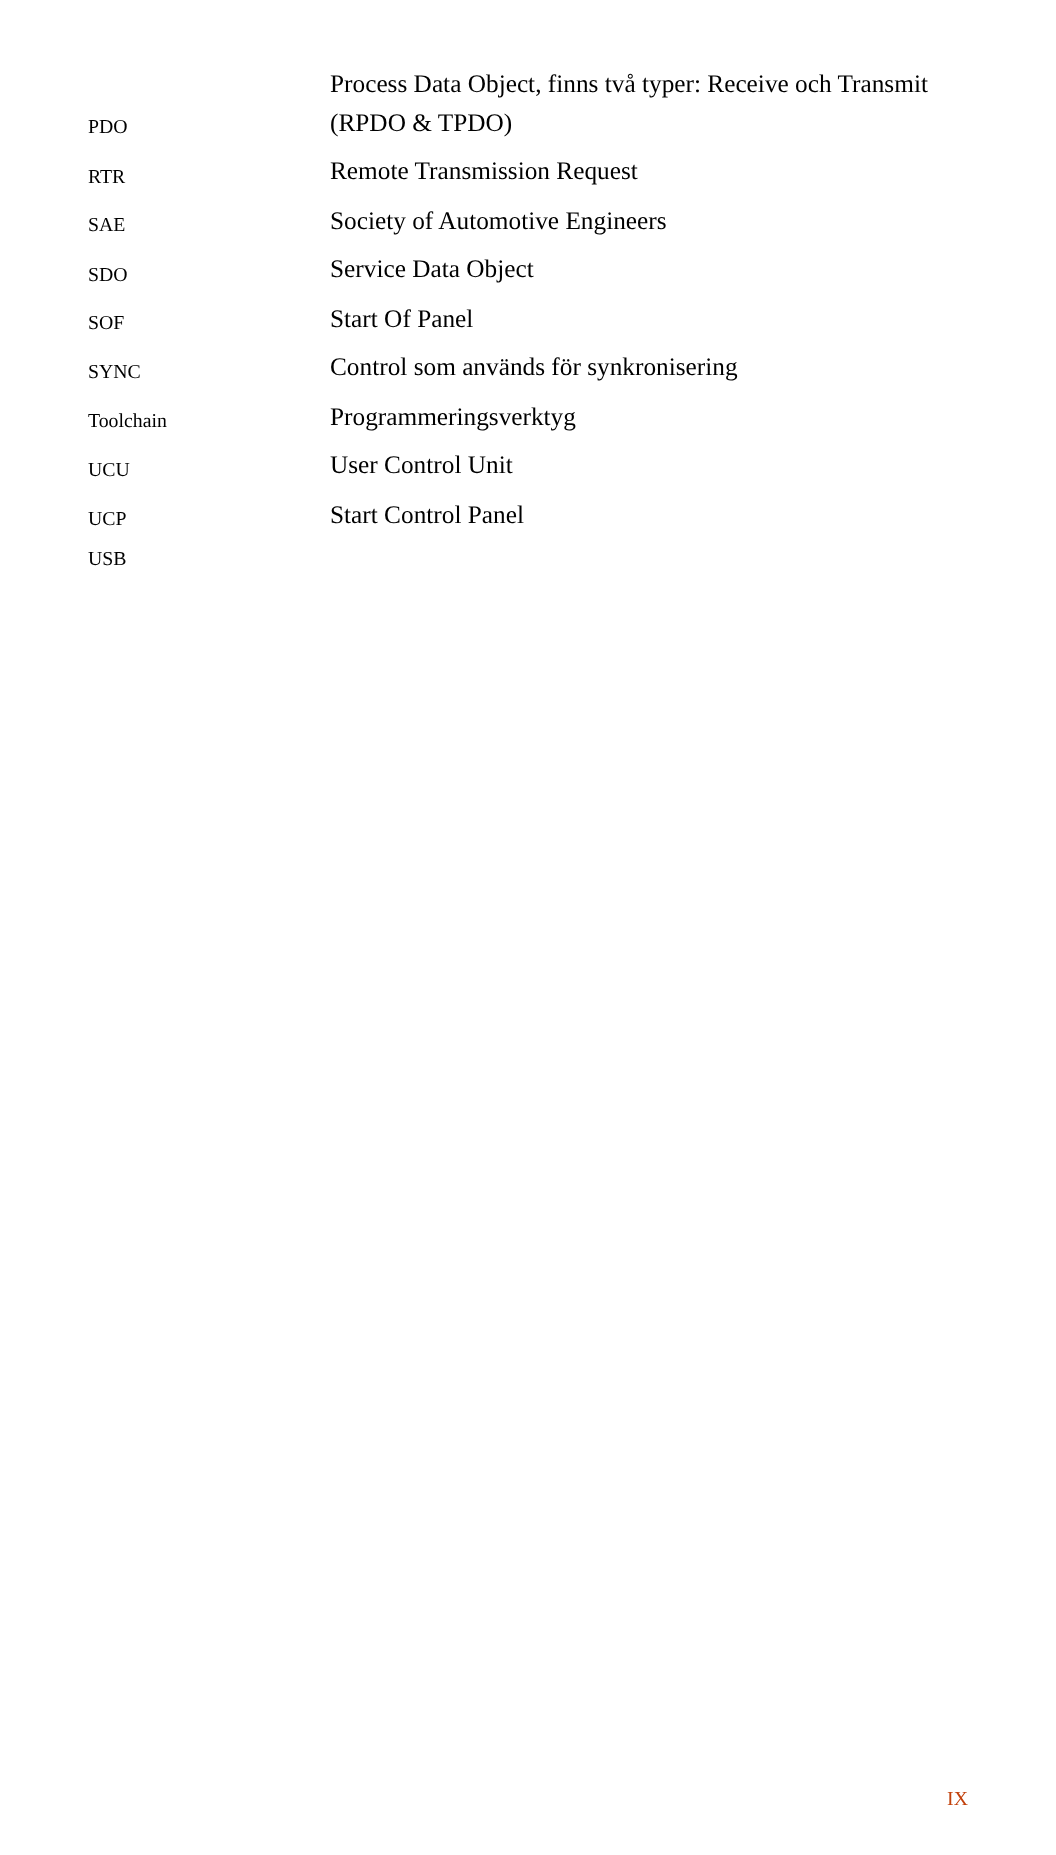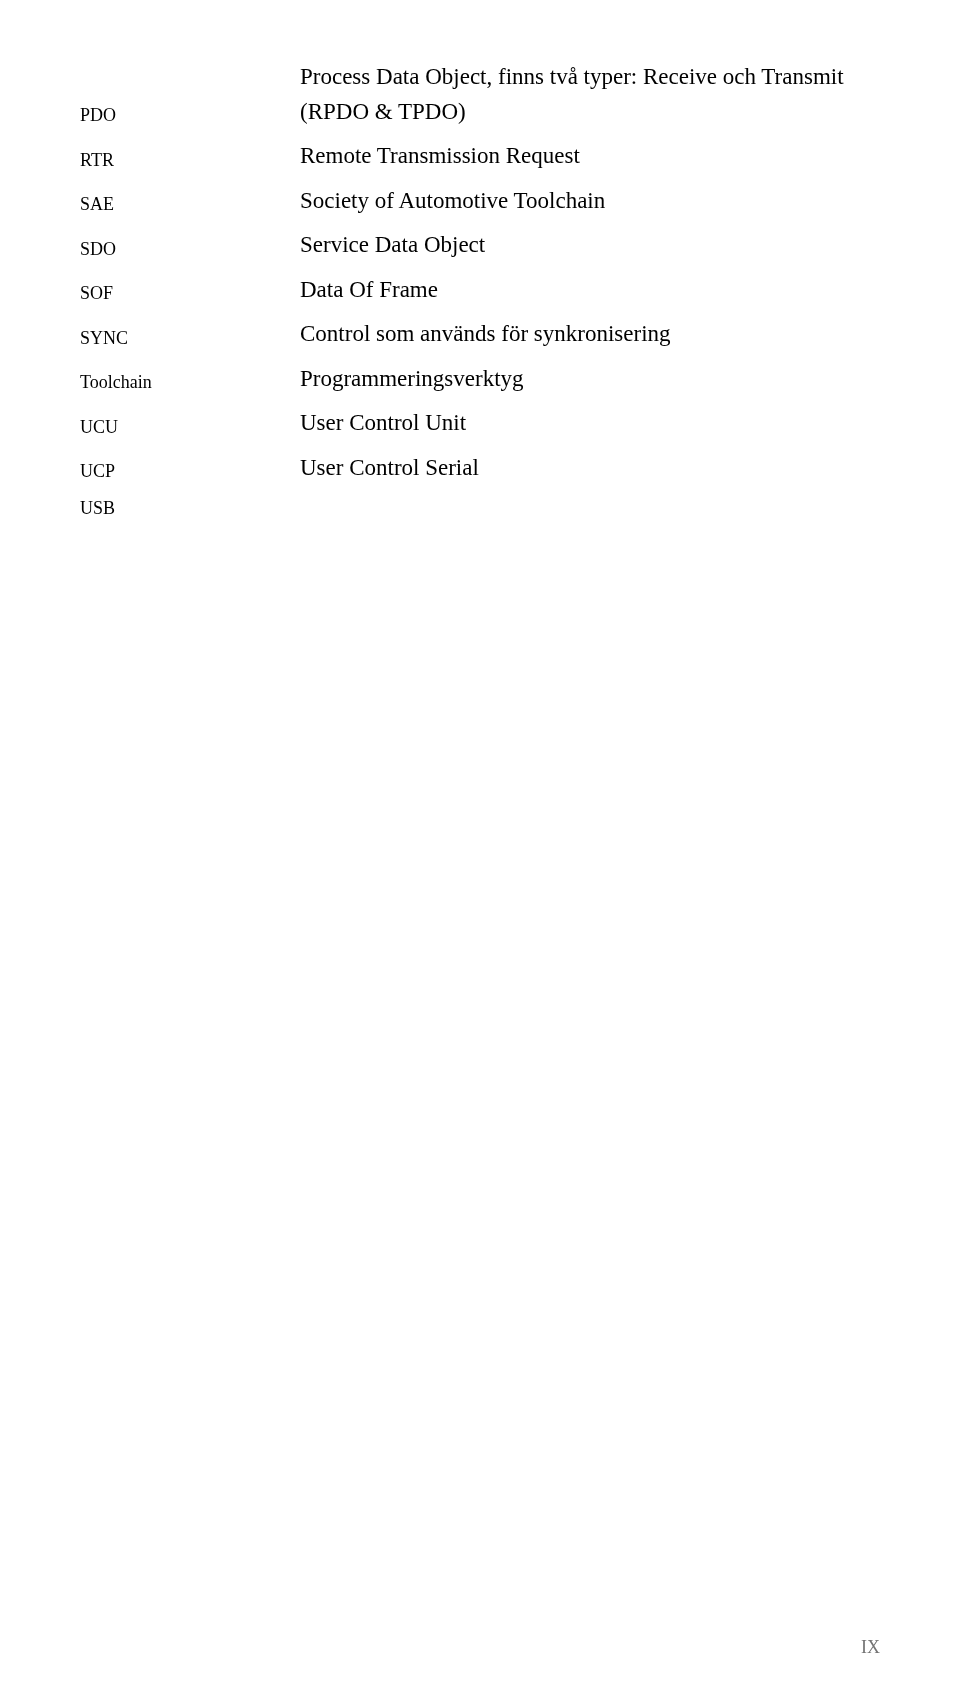--- a/index.html
+++ b/index.html
@@ -40,67 +40,67 @@
 
     .definition {
       flex: 1;
       font-family: "Times New Roman", Times, serif;
       font-size: 23px;
       color: #000000;
     }
 
     .page-number {
       position: absolute;
-      bottom: 28px;
+      bottom: 40px;
       right: 80px;
       font-family: "Times New Roman", Times, serif;
       font-size: 18px;
-      color: #737373;
+      color: #c2410c;
     }
   </style>
 </head>
 <body>
 
 <div class="page-content">
   <div class="glossary-list" id="glossary-container">
   <div class="glossary-row">
         <div class="term">PDO</div>
         <div class="definition">Process Data Object, finns två typer: Receive och Transmit (RPDO &amp; TPDO)</div>
       </div>
       <div class="glossary-row">
         <div class="term">RTR</div>
         <div class="definition">Remote Transmission Request</div>
       </div>
       <div class="glossary-row">
         <div class="term">SAE</div>
-        <div class="definition">Society of Automotive Toolchain</div>
+        <div class="definition">Society of Automotive Engineers</div>
       </div>
       <div class="glossary-row">
         <div class="term">SDO</div>
         <div class="definition">Service Data Object</div>
       </div>
       <div class="glossary-row">
         <div class="term">SOF</div>
-        <div class="definition">Data Of Frame</div>
+        <div class="definition">Start Of Panel</div>
       </div>
       <div class="glossary-row">
         <div class="term">SYNC</div>
         <div class="definition">Control som används för synkronisering</div>
       </div>
       <div class="glossary-row">
         <div class="term">Toolchain</div>
         <div class="definition">Programmeringsverktyg</div>
       </div>
       <div class="glossary-row">
         <div class="term">UCU</div>
         <div class="definition">User Control Unit</div>
       </div>
       <div class="glossary-row">
         <div class="term">UCP</div>
-        <div class="definition">User Control Serial</div>
+        <div class="definition">Start Control Panel</div>
       </div>
       <div class="glossary-row">
         <div class="term">USB</div>
       </div>
     </div>
 </div>
 
 <div class="page-number">IX</div>
 
 </body></html>

